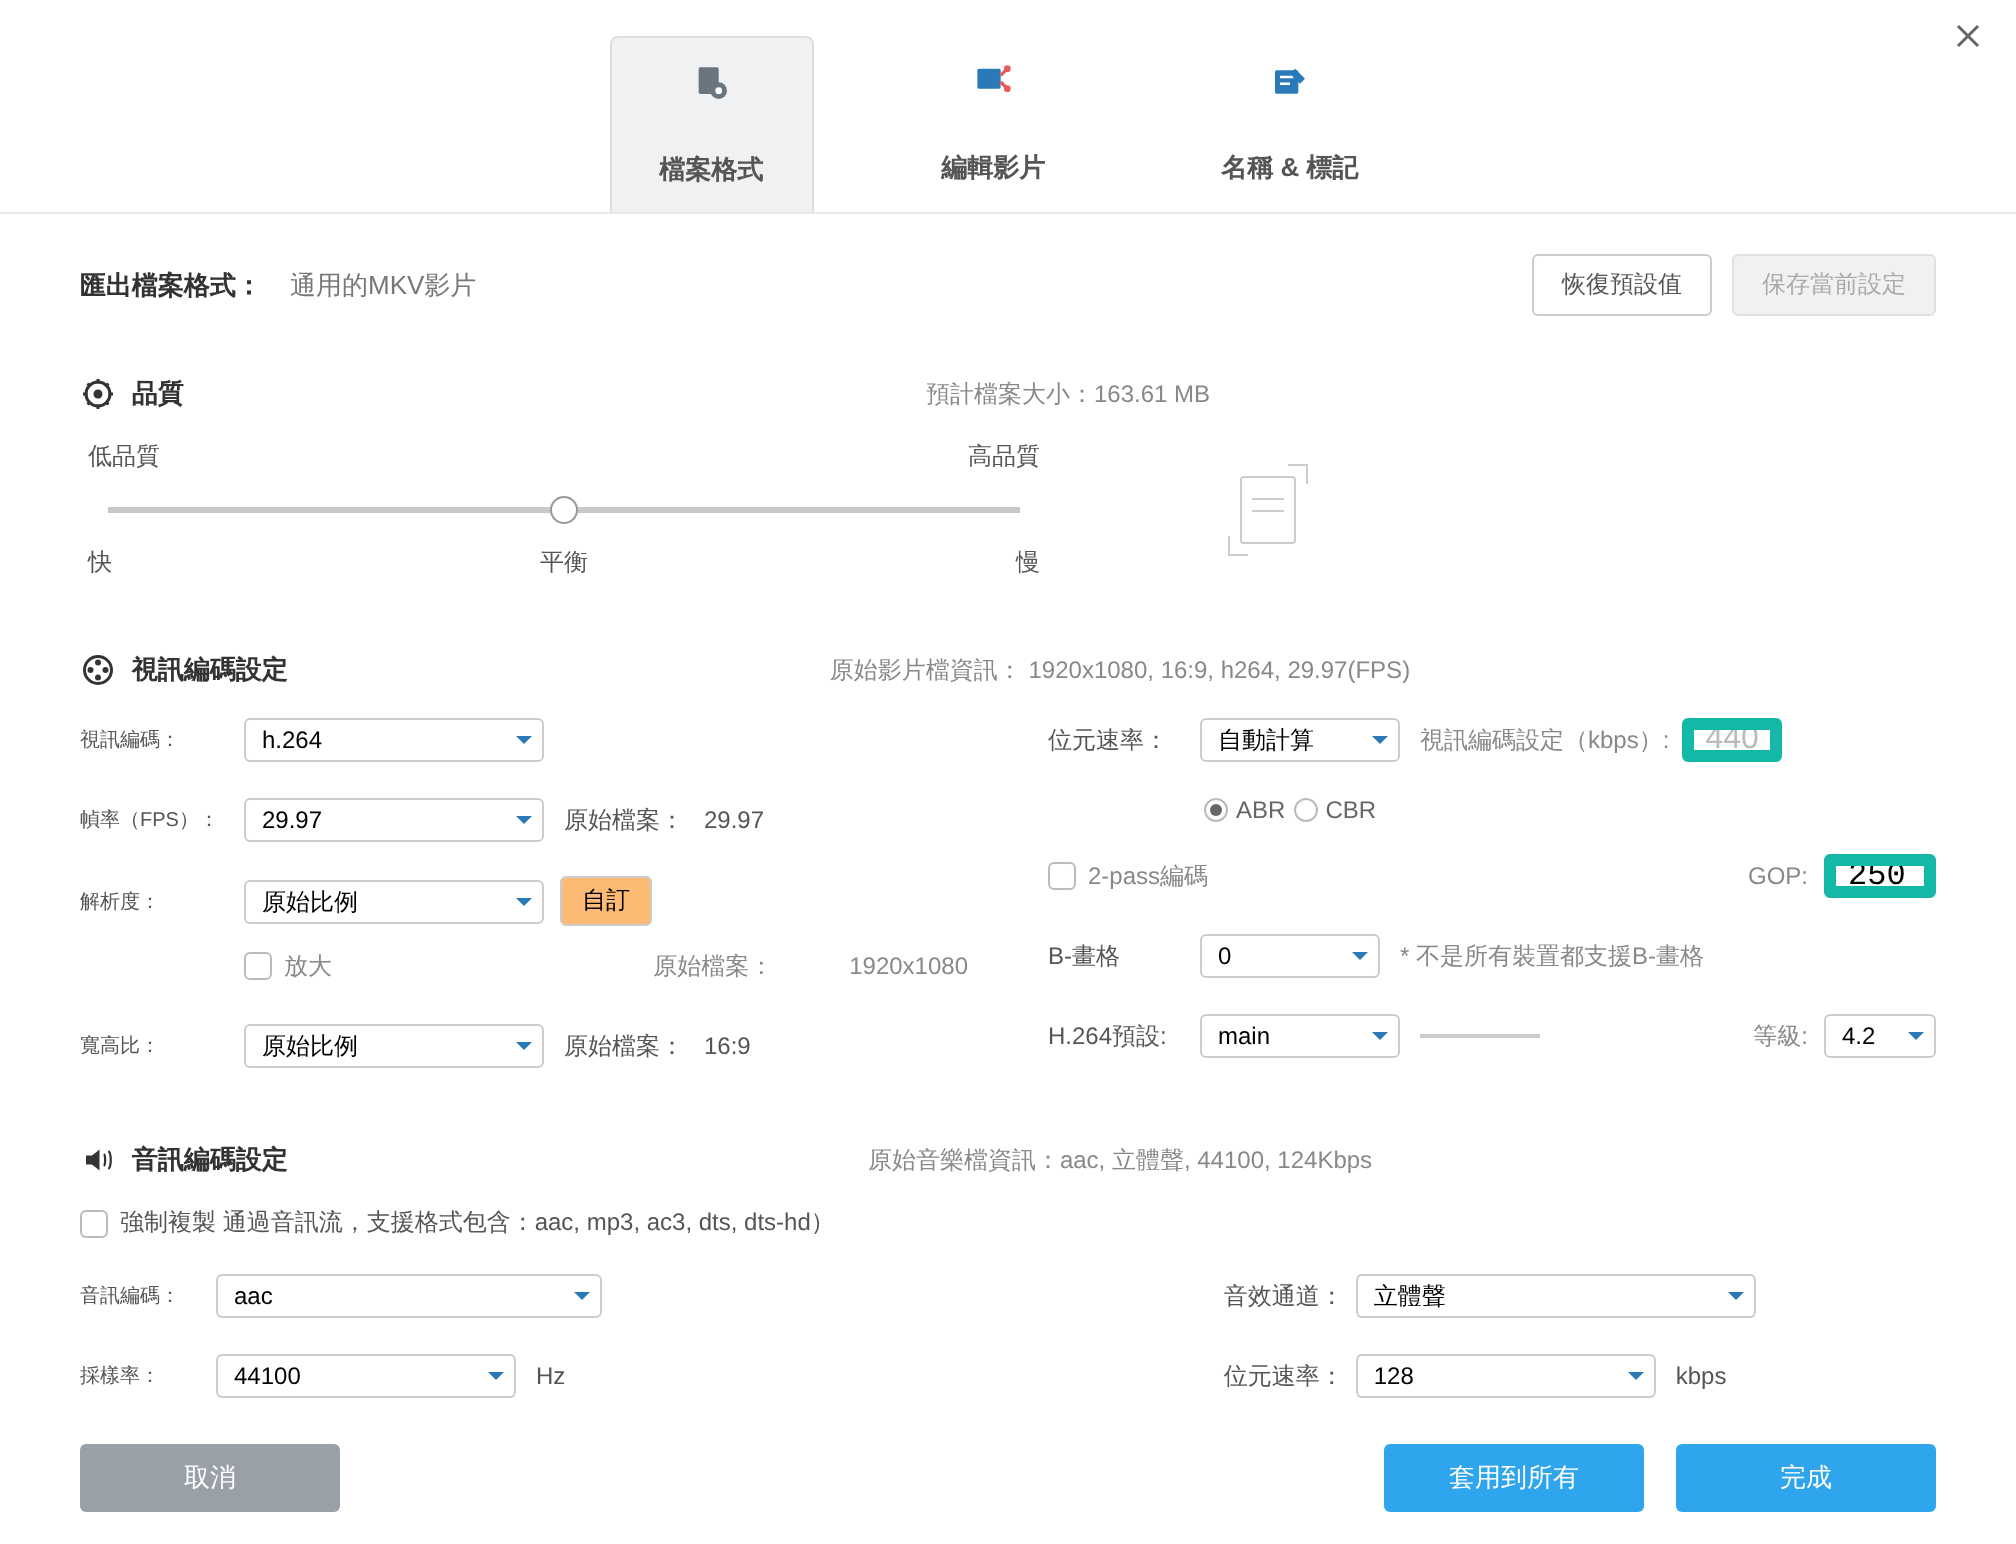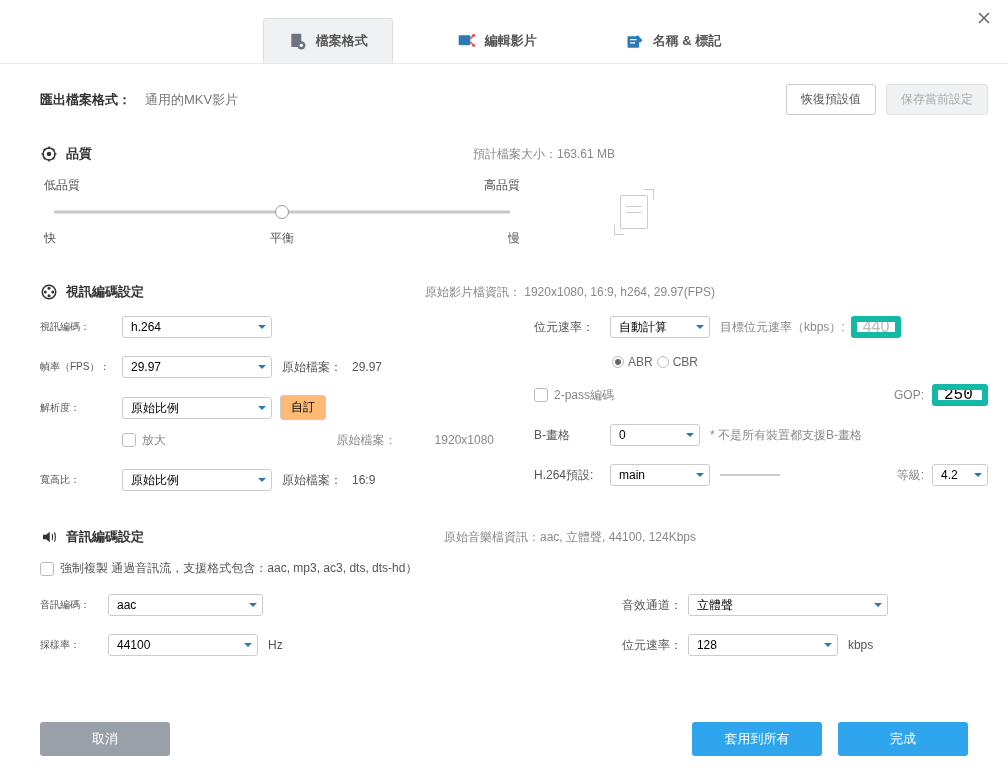--- a/index.html
+++ b/index.html
@@ -2,25 +2,25 @@
 <html><head>
 <meta charset="utf-8">
 <style>
 * { box-sizing: border-box; margin: 0; padding: 0; font-family: "Microsoft JhengHei", "PingFang TC", sans-serif; }
 body { background: #ffffff; width: 1008px; height: 772px; overflow: hidden; color: #333; font-size: 13px; }
 
 .window { position: relative; width: 100%; height: 100%; }
 .close-btn { position: absolute; top: 8px; right: 14px; width: 20px; height: 20px; cursor: pointer; display: flex; align-items: center; justify-content: center; color: #666; }
 
 .tabs { display: flex; justify-content: center; gap: 40px; padding: 18px 0 0 0; border-bottom: 1px solid #e8e8e8; }
-.tab { display: flex; align-items: center; gap: 8px; padding: 12px 24px; cursor: pointer; color: #555; font-weight: bold; position: relative; border-radius: 4px 4px 0 0; }
+.tab { display: flex; align-items: center; gap: 25px; padding: 12px 24px; cursor: pointer; color: #555; font-weight: bold; position: relative; border-radius: 4px 4px 0 0; flex-direction: column; }
 .tab.active { background: #f0f1f3; border: 1px solid #ddd; border-bottom: none; }
 .tab-icon { width: 20px; height: 20px; display: inline-flex; }
 
-.content { padding: 20px 20px 0 40px; }
+.content { padding: 20px 40px 0 40px; }
 .export-row { display: flex; align-items: center; justify-content: space-between; margin-bottom: 30px; }
 .export-left { display: flex; align-items: center; gap: 14px; }
 .export-label { font-weight: bold; }
 .export-format { color: #777; }
 .export-buttons { display: flex; gap: 10px; }
 .btn-outline { border: 1px solid #ccc; background: #fff; padding: 6px 14px; border-radius: 3px; cursor: pointer; font-size: 12px; color: #555; }
 .btn-outline.muted { background: #f0f1f3; color: #aaa; border-color: #e0e0e0; }
 
 .section-head { display: flex; align-items: center; gap: 8px; font-weight: bold; margin-bottom: 14px; }
 .section-head .icon { width: 18px; height: 18px; display: inline-flex; }
@@ -46,21 +46,21 @@
 .video-section, .audio-section { margin-bottom: 20px; }
 .grid2 { display: flex; gap: 40px; }
 .col { width: 50%; }
 .field { display: flex; align-items: center; margin-bottom: 16px; min-height: 24px; }
 .field-label { width: 82px; color: #555; font-size: 10px; }
 .select { height: 22px; border: 1px solid #ccc; border-radius: 3px; padding: 0 20px 0 8px; font-size: 12px; background: #fff; position: relative; appearance: none; -webkit-appearance: none; cursor: pointer; }
 .select-wrap { position: relative; display: inline-block; }
 .select-wrap::after { content: ''; position: absolute; right: 6px; top: 50%; transform: translateY(-50%); width: 0; height: 0; border-left: 4px solid transparent; border-right: 4px solid transparent; border-top: 4px solid #2a7ab8; pointer-events: none; }
 .select-wrap.up::before { content: ''; position: absolute; right: 6px; top: 5px; width: 0; height: 0; border-left: 4px solid transparent; border-right: 4px solid transparent; border-bottom: 4px solid #2a7ab8; pointer-events: none; }
 .sel-150 { width: 150px; } .sel-100 { width: 100px; } .sel-90 { width: 90px; } .sel-60 { width: 56px; }
-.sel-175 { width: 155px; } .sel-200 { width: 200px; }
+.sel-175 { width: 193px; } .sel-200 { width: 200px; }
 .ml { margin-left: 10px; color: #555; font-size: 12px; }
 .hint { color: #888; font-size: 12px; }
 .btn-small { border: 1px solid #ccc; background: #fdba74; padding: 3px 10px; border-radius: 3px; cursor: pointer; font-size: 12px; margin-left: 8px; }
 
 .checkbox { width: 14px; height: 14px; border: 1px solid #bbb; border-radius: 3px; margin-right: 6px; background: #fff; cursor: pointer; display: inline-block; vertical-align: middle; }
 .radio { width: 12px; height: 12px; border: 1px solid #bbb; border-radius: 50%; margin-right: 4px; display: inline-flex; align-items: center; justify-content: center; cursor: pointer; }
 .radio.checked::after { content: ''; width: 6px; height: 6px; border-radius: 50%; background: #666; }
 .radio-group { display: flex; gap: 4px; align-items: center; margin-left: 78px; margin-bottom: 14px; }
 .radio-item { display: flex; align-items: center; color: #666; font-size: 12px; }
 
@@ -222,21 +222,21 @@
             <span class="select-wrap up"><select class="select sel-150"><option>原始比例</option></select></span>
             <span class="ml">原始檔案：</span>
             <span class="ml">16:9</span>
           </div>
         </div>
 
         <div class="col">
           <div class="field">
             <span class="right-field-label">位元速率：</span>
             <span class="select-wrap up"><select class="select sel-100"><option>自動計算</option></select></span>
-            <span class="ml hint">目標位元速率（kbps）:</span>
+            <span class="ml hint">視訊編碼設定（kbps）:</span>
             <input class="input-num disabled" style="margin-left: 6px;" value="4400">
           </div>
           <div class="radio-group">
             <div class="radio-item">
                 <span class="radio checked"></span>
                 <span>ABR</span>
               </div>
             <div class="radio-item">
                 <span class="radio"></span>
                 <span>CBR</span>

